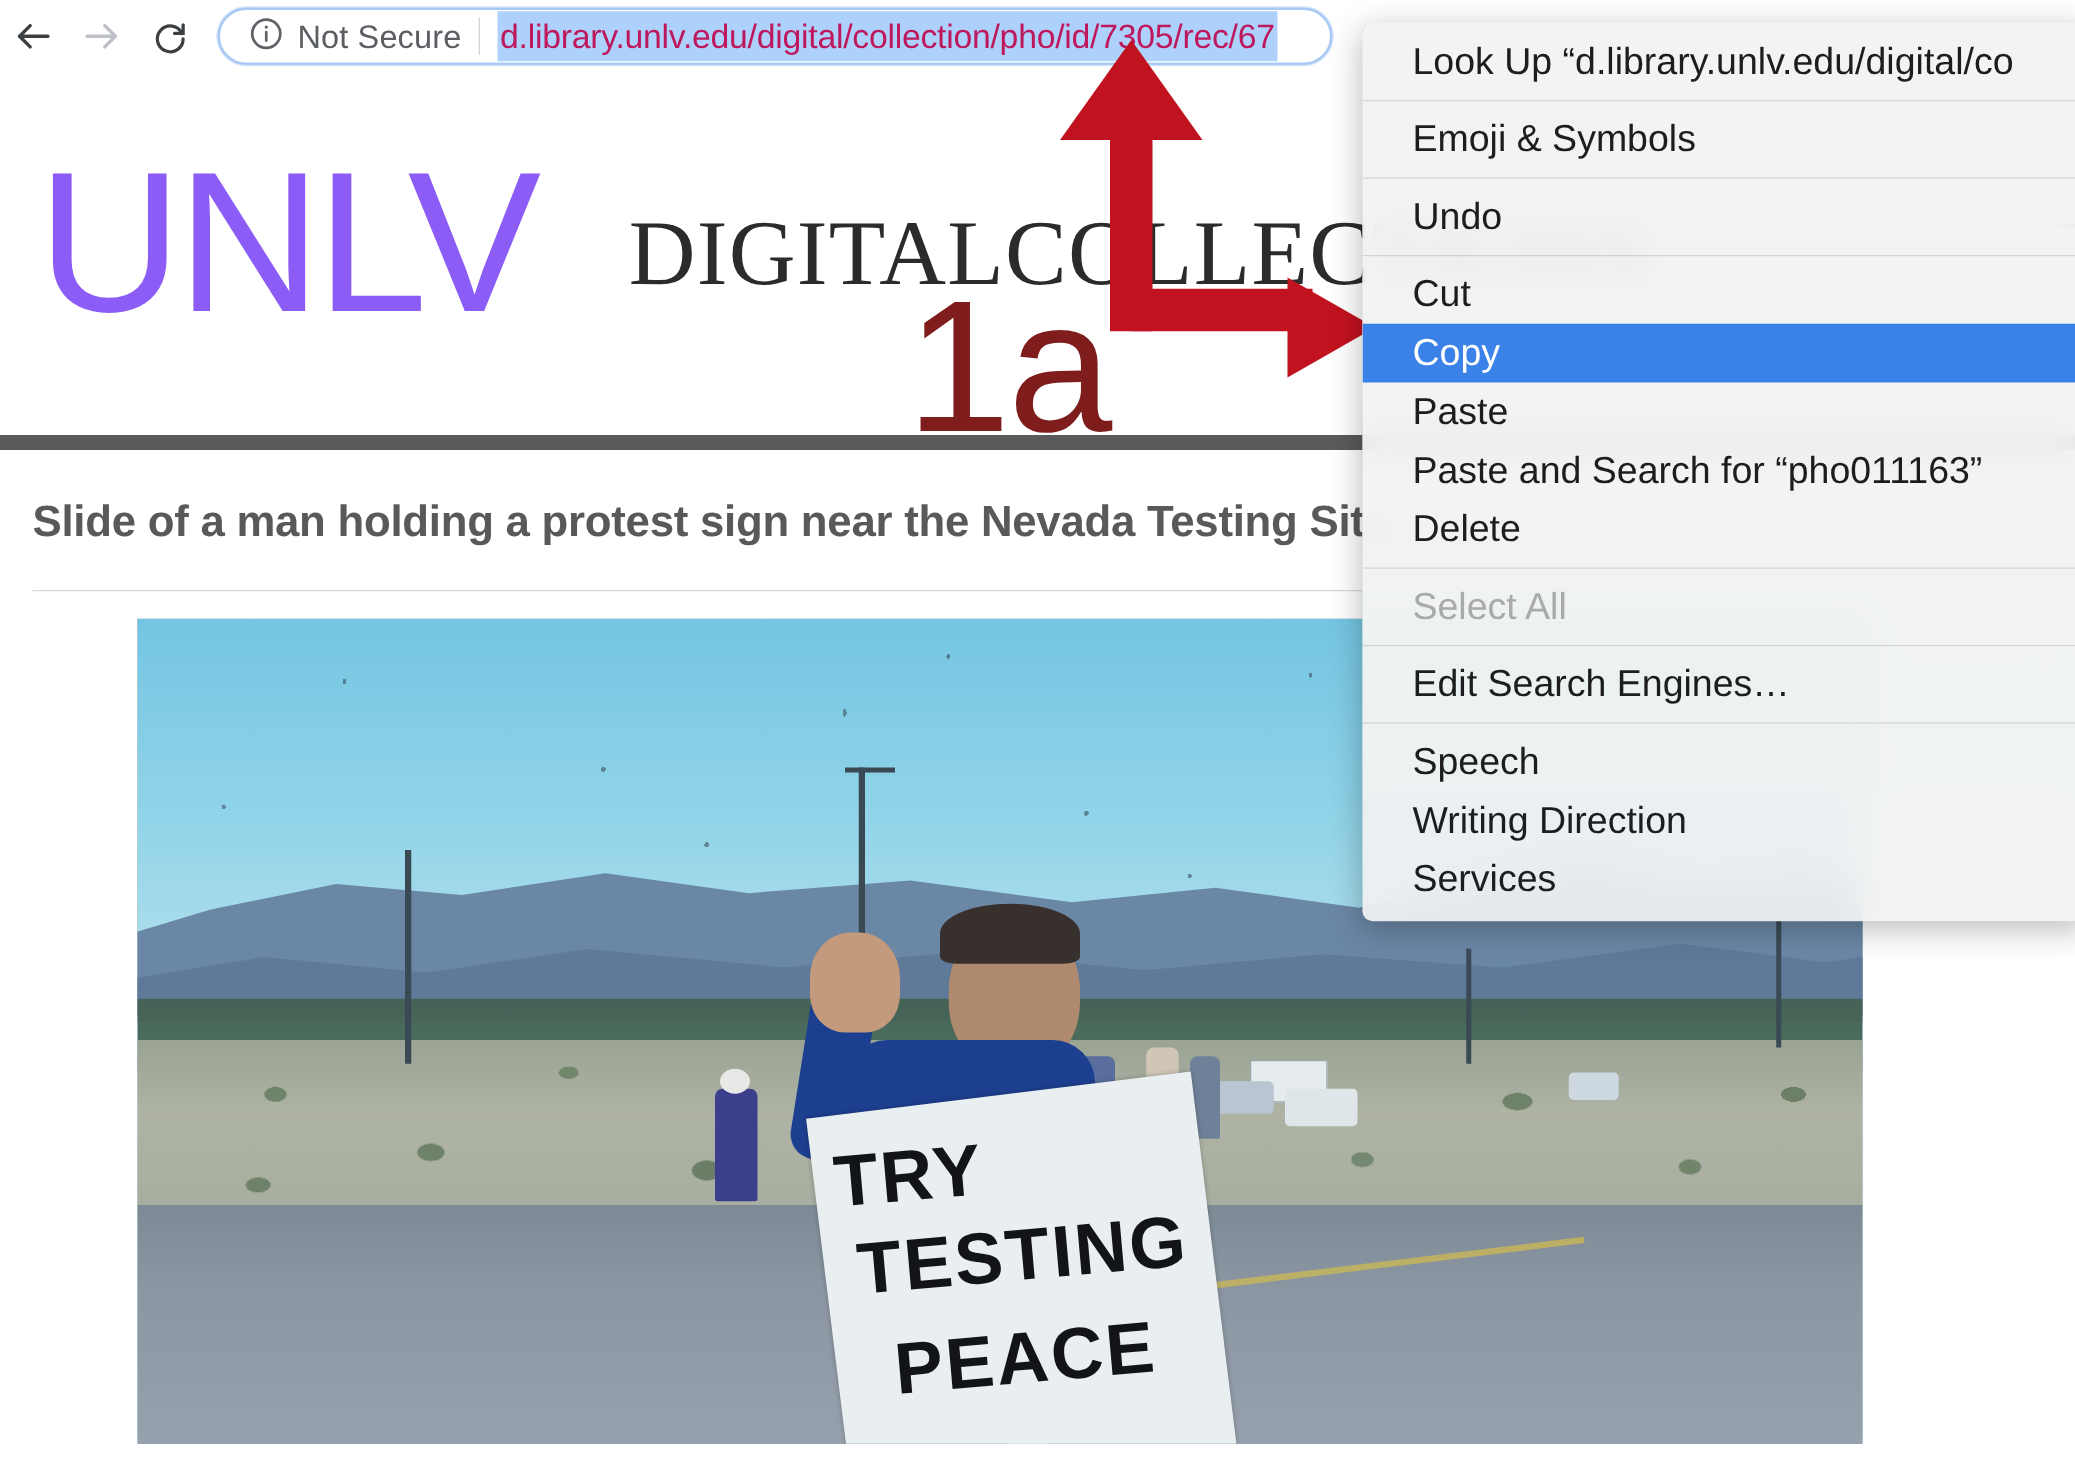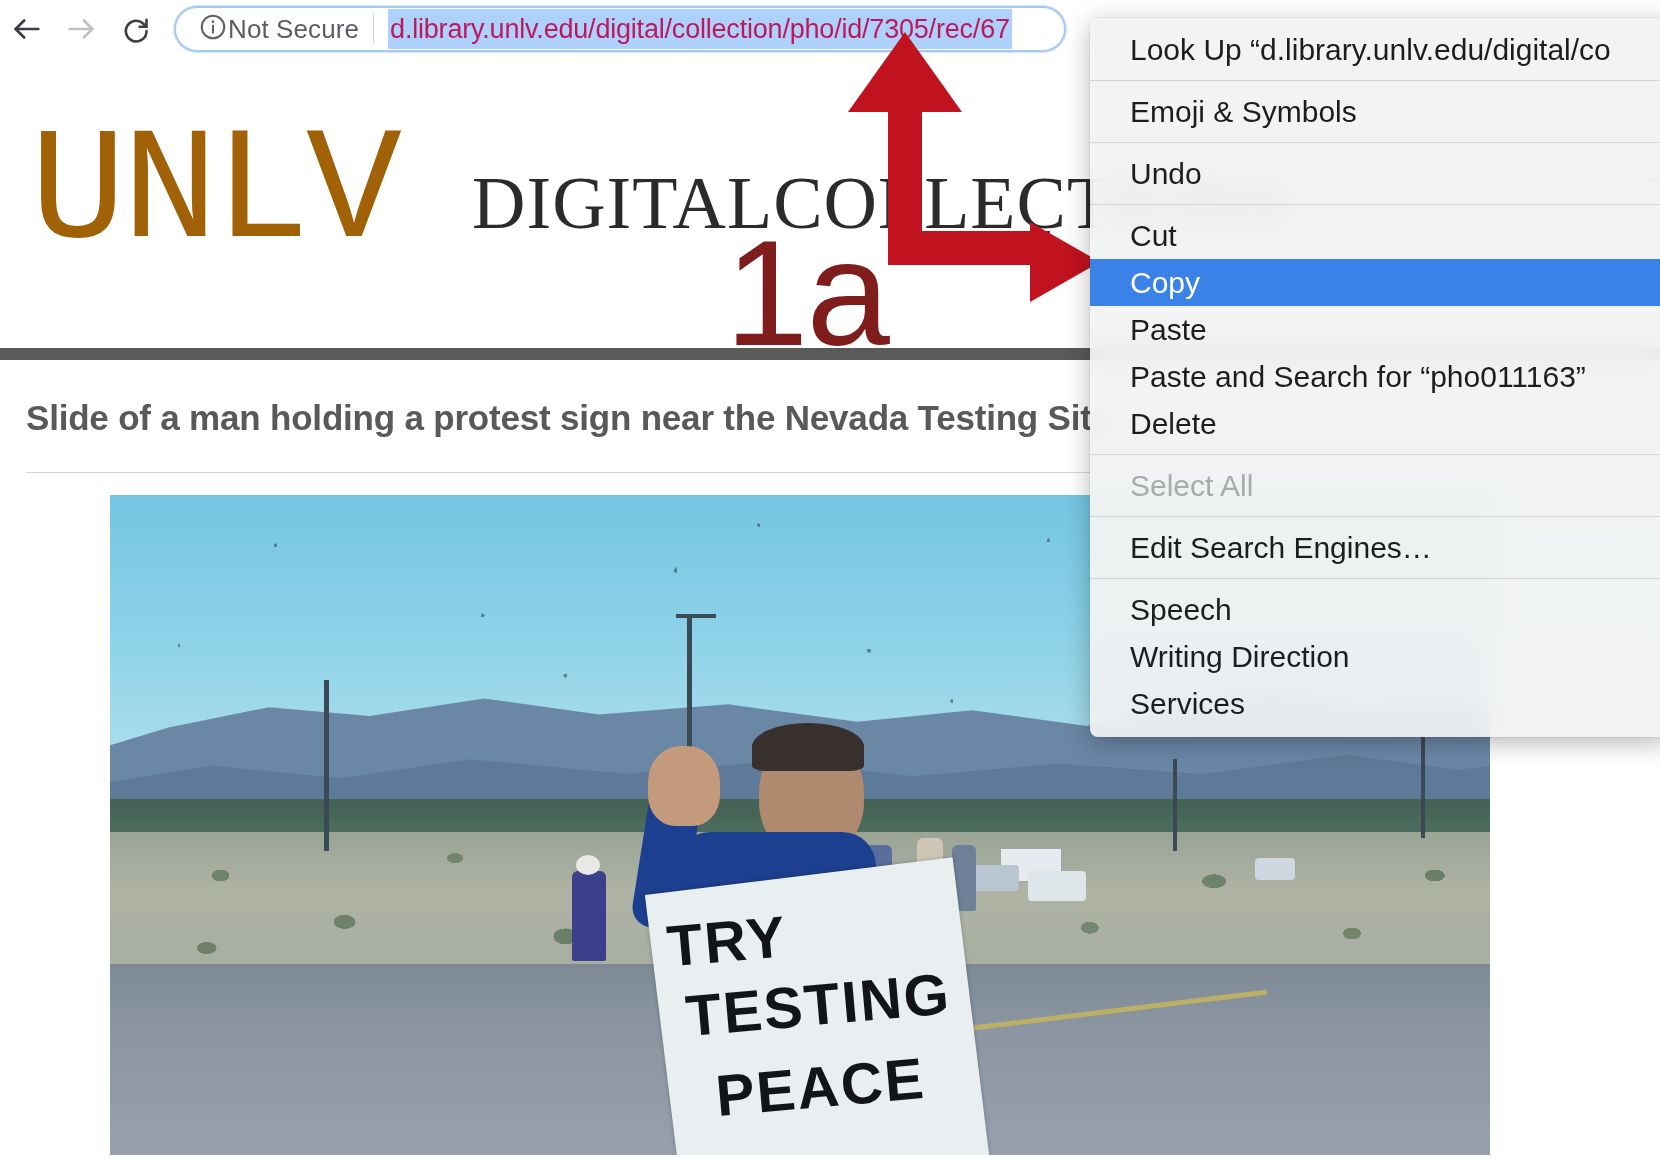--- a/index.html
+++ b/index.html
@@ -32,21 +32,21 @@
     margin-left: 12px;
     height: 46px; width: 892px;
     border-radius: 24px;
     background: #ffffff;
     border: 2px solid #a9c9f5;
     box-shadow: 0 0 0 1px rgba(120,170,240,.30);
     display: flex; align-items: center;
     overflow: hidden;
   }
   .secure-chip {
-    display: flex; align-items: center; 
+    display: flex; align-items: center; gap: 10px;
     padding-left: 22px; padding-right: 14px;
     flex: 0 0 auto;
   }
   .secure-label {
     font-size: 26px; color: #5b5f63; letter-spacing: .1px;
     white-space: nowrap;
   }
   .omni-divider {
     width: 1px; height: 30px; background: #cfd3d7; flex: 0 0 auto;
   }
@@ -68,24 +68,24 @@
   .page { position: absolute; left: 0; top: 58px; width: 1660px; height: 1117px; background:#fff; }
 
   .site-header {
     position: relative;
     height: 290px;
     background: #ffffff;
     display: flex; align-items: center;
     padding-left: 30px;
   }
   .logo-unlv {
-    font-family: Liberation Mono, monospace;
+    font-family: Liberation Sans, sans-serif;
     font-size: 160px;
     line-height: 1;
-    color: #a16207;
+    color: #8b5cf6;
     letter-spacing: -4px;
     font-weight: 400;
     margin-top: -18px;
   }
   .logo-rule {
     width: 3px; height: 160px; background: #4a4a4a;
     margin: 0 34px 0 40px;
   }
   .logo-words { display: flex; flex-direction: row; }
   .logo-line1, .logo-line2 {

